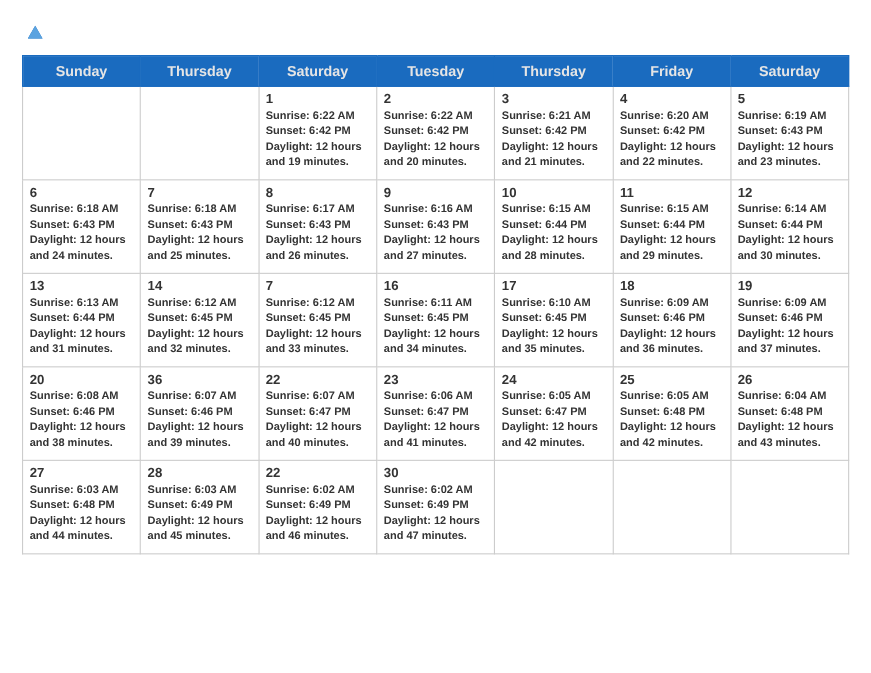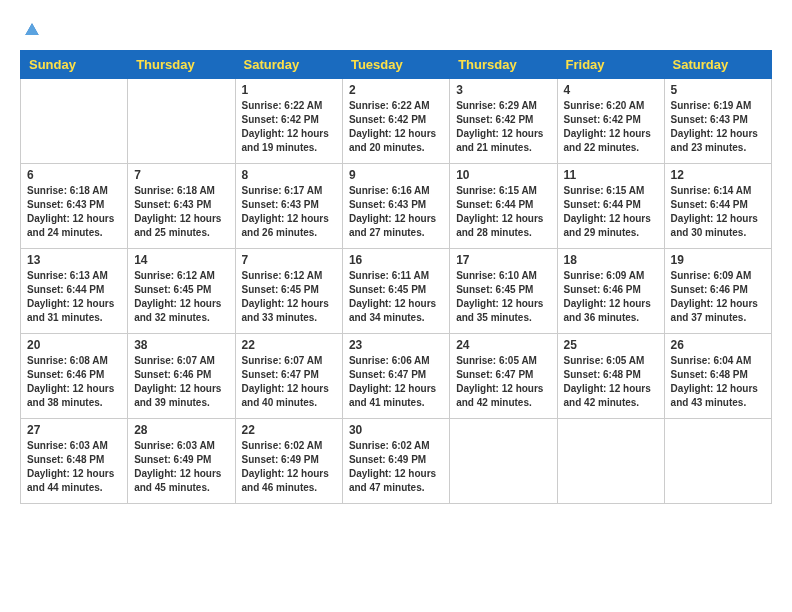--- a/index.html
+++ b/index.html
@@ -52,25 +52,25 @@
       font-size: 14px;
       color: #555;
     }
     .calendar {
       width: 100%;
       border-collapse: collapse;
       border: 1px solid #ccc;
     }
     .calendar th {
       background-color: #1a6bbf;
-      color: #fde047;
+      color: #e5e5e5;
       font-size: 13px;
       font-weight: bold;
       padding: 6px 8px;
-      text-align: left;
+      text-align: center;
       border: 1px solid #1a6bbf;
     }
     .calendar td {
       vertical-align: top;
       padding: 4px 6px;
       border: 1px solid #ccc;
       font-size: 10.5px;
       color: #333;
       width: 108px;
       min-height: 80px;
@@ -138,21 +138,21 @@
 Daylight: 12 hours and 19 minutes.</div>
         </td>
         <td>
           <div class="day-number">2</div>
           <div class="day-info">Sunrise: 6:22 AM
 Sunset: 6:42 PM
 Daylight: 12 hours and 20 minutes.</div>
         </td>
         <td>
           <div class="day-number">3</div>
-          <div class="day-info">Sunrise: 6:29 AM
+          <div class="day-info">Sunrise: 6:21 AM
 Sunset: 6:42 PM
 Daylight: 12 hours and 21 minutes.</div>
         </td>
         <td>
           <div class="day-number">4</div>
           <div class="day-info">Sunrise: 6:20 AM
 Sunset: 6:42 PM
 Daylight: 12 hours and 22 minutes.</div>
         </td>
         <td>
@@ -251,21 +251,21 @@
         </td>
       </tr>
       <tr class="week-row">
         <td>
           <div class="day-number">20</div>
           <div class="day-info">Sunrise: 6:08 AM
 Sunset: 6:46 PM
 Daylight: 12 hours and 38 minutes.</div>
         </td>
         <td>
-          <div class="day-number">38</div>
+          <div class="day-number">36</div>
           <div class="day-info">Sunrise: 6:07 AM
 Sunset: 6:46 PM
 Daylight: 12 hours and 39 minutes.</div>
         </td>
         <td>
           <div class="day-number">22</div>
           <div class="day-info">Sunrise: 6:07 AM
 Sunset: 6:47 PM
 Daylight: 12 hours and 40 minutes.</div>
         </td>

